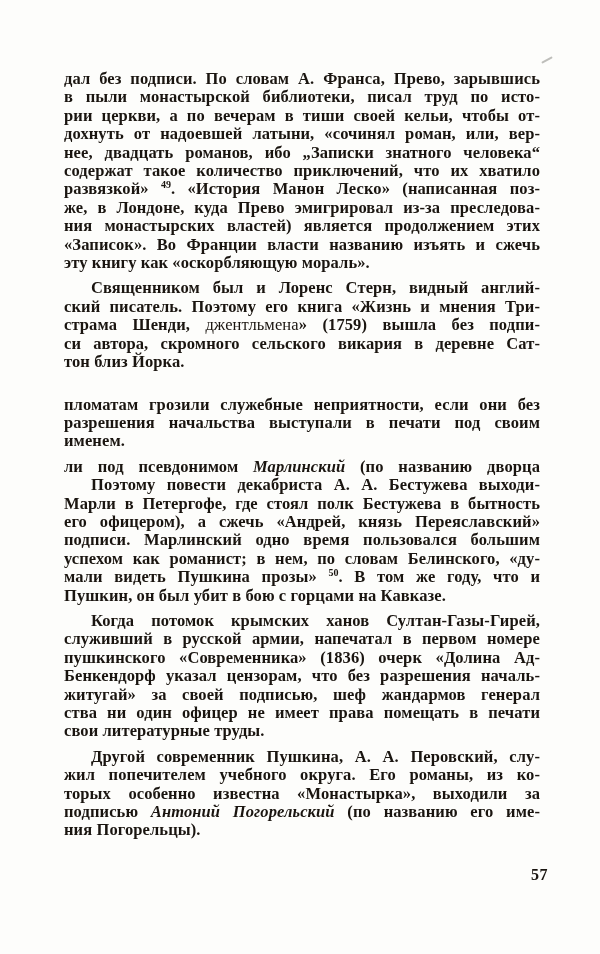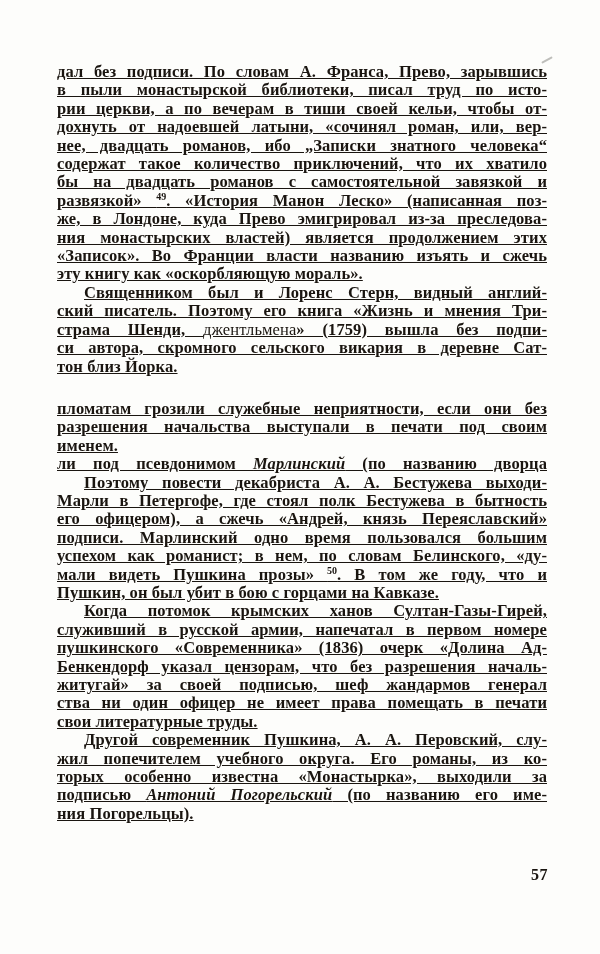--- a/index.html
+++ b/index.html
@@ -15,21 +15,21 @@
     overflow: hidden;
     font-family: "Liberation Serif", "DejaVu Serif", serif;
     color: #1a1510;
   }
   .text-block {
     position: absolute;
     left: 57px;
     top: 63px;
     width: 490px;
   }
-  .para { margin: 0; padding: 0; text-decoration: underline; }
+  .para { margin: 7px; padding: 0; }
   .para.gap { margin-top: 24px; }
   .line {
     font-size: 16.5px;
     line-height: 18.4px;
     font-weight: 700;
     letter-spacing: 0.1px;
     text-align: justify;
     text-align-last: justify;
   }
   .line.last { text-align-last: left; }
@@ -69,21 +69,20 @@
 <div class="page">
   <div class="scan-artifact"></div>
   <div class="text-block">
       <div class="para">
         <div class="line"><span>дал без подписи. По словам А. Франса, Прево, зарывшись</span></div>
         <div class="line"><span>в пыли монастырской библиотеки, писал труд по исто-</span></div>
         <div class="line"><span>рии церкви, а по вечерам в тиши своей кельи, чтобы от-</span></div>
         <div class="line"><span>дохнуть от надоевшей латыни, «сочинял роман, или, вер-</span></div>
         <div class="line"><span>нее, двадцать романов, ибо „Записки знатного человека“</span></div>
         <div class="line"><span>содержат такое количество приключений, что их хватило</span></div>
-        <div class="line"><span>бы на двадцать романов с самостоятельной завязкой и</span></div>
         <div class="line"><span>развязкой»&nbsp;</span><span class="seg-sup">49</span><span>. «История Манон Леско» (написанная поз-</span></div>
         <div class="line"><span>же, в Лондоне, куда Прево эмигрировал из-за преследова-</span></div>
         <div class="line"><span>ния монастырских властей) является продолжением этих</span></div>
         <div class="line"><span>«Записок». Во Франции власти названию изъять и сжечь</span></div>
         <div class="line last"><span>эту книгу как «оскорбляющую мораль».</span></div>
       </div>
       <div class="para">
         <div class="line indent"><span>Священником был и Лоренс Стерн, видный англий-</span></div>
         <div class="line"><span>ский писатель. Поэтому его книга «Жизнь и мнения Три-</span></div>
         <div class="line"><span>страма Шенди, </span><span class="seg-r">джентльмена</span><span>» (1759) вышла без подпи-</span></div>

